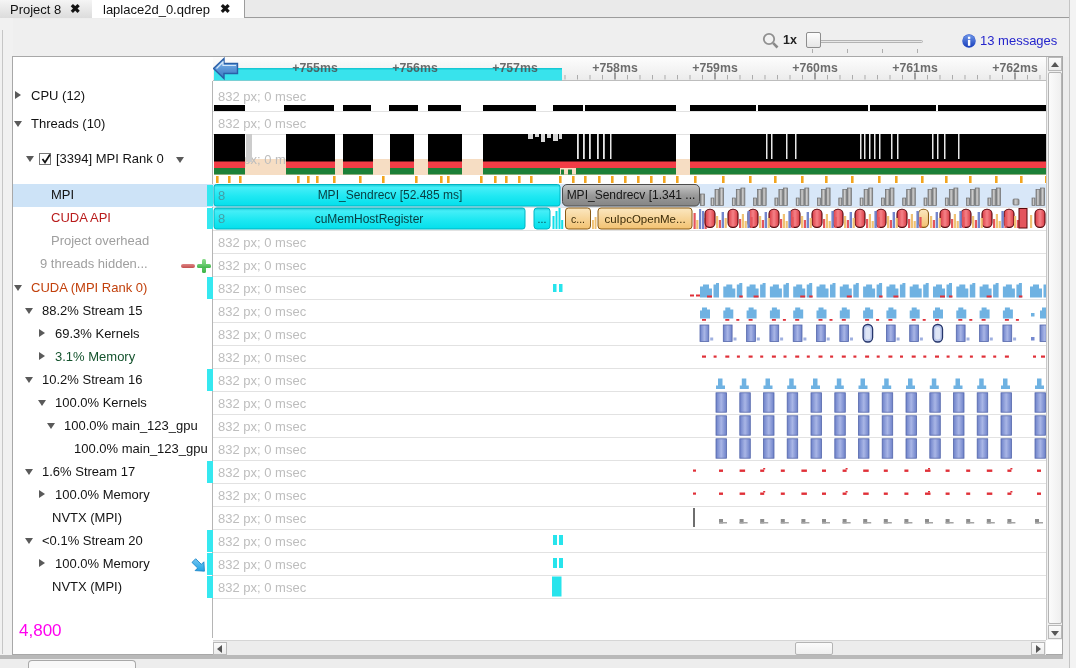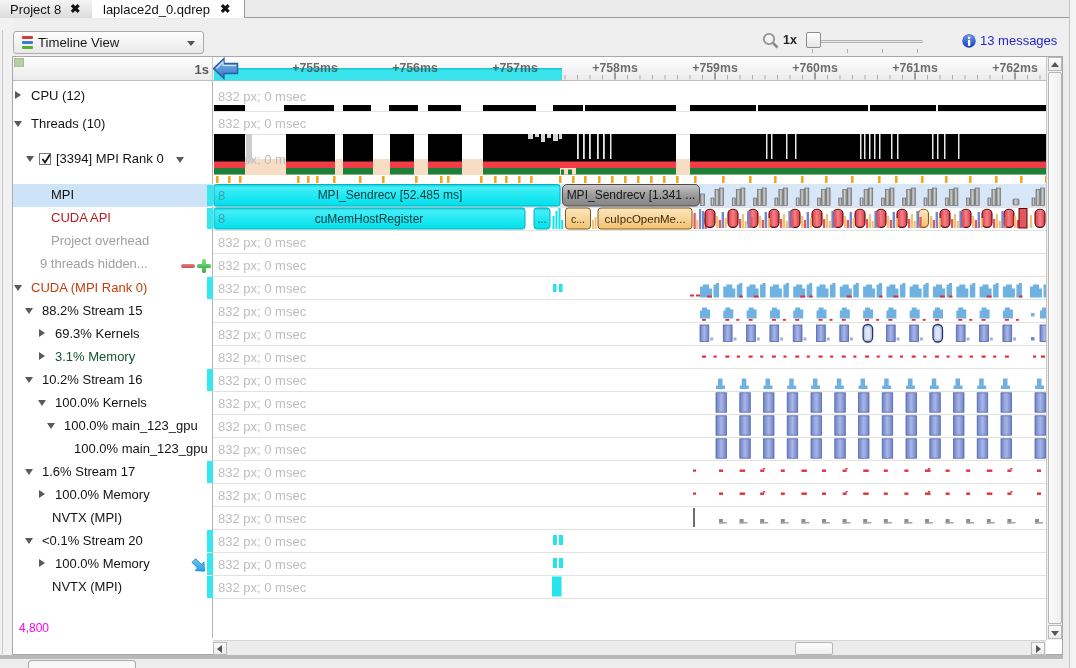--- a/index.html
+++ b/index.html
@@ -44,21 +44,21 @@
 #onesec { position:absolute; right:3px; top:5px; font-size:13px; font-weight:bold; color:#5a5a5a; }
 
 #tree { position:absolute; left:13px; top:81px; width:200px; height:557px; background:#fff;
   border-right:1px solid #b5b5b5; }
 #mpihl { position:absolute; left:0; top:103px; width:200px; height:23px; background:#cde3f7; }
 .tl { position:absolute; font-size:13px; white-space:nowrap; }
 .ar { position:absolute; width:0; height:0; border-top:4.5px solid transparent;
   border-bottom:4.5px solid transparent; border-left:6px solid #5a5a5a; }
 .ad { position:absolute; width:0; height:0; border-left:4.5px solid transparent;
   border-right:4.5px solid transparent; border-top:6px solid #5a5a5a; }
-#num { position:absolute; left:19px; top:621px; font-size:12px; color:#ff00ef; }
+#num { position:absolute; left:19px; top:621px; font-size:17px; color:#ff00ef; }
 
 #vsb { position:absolute; left:1046px; top:57px; width:16px; height:583px; background:#f0f0f0;
   border-left:1px solid #c9c9c9; }
 .sbtn { position:absolute; background:linear-gradient(#fbfbfb,#ececec); border:1px solid #b9b9b9; }
 #vthumb { position:absolute; left:0.5px; top:15px; width:14px; height:552px;
   background:linear-gradient(90deg,#fbfbfb,#efefef); border:1px solid #b4b4b4; border-radius:2px; }
 #hsb { position:absolute; left:213px; top:640px; width:833px; height:15px; background:#ececec;
   border-top:1px solid #d5d5d5; }
 #hthumb { position:absolute; left:582px; top:0.5px; width:38px; height:13px;
   background:linear-gradient(#fbfbfb,#efefef); border:1px solid #b4b4b4; border-radius:2px; }
@@ -76,27 +76,20 @@
     <div class="tab" id="tab1">
         <span class="tabtxt" style="left:10px">Project 8</span>
         <span class="x" style="left:70px">✖</span>
       </div>
     <div class="tab" id="tab2">
         <span class="tabtxt" style="left:11px">laplace2d_0.qdrep</span>
         <span class="x" style="left:128px">✖</span>
       </div>
   </div>
   <div id="toolbar"></div>
-  <div id="combo">
-    <div class="cbar" style="top:4px;background:#d43b3b"></div>
-    <div class="cbar" style="top:9px;background:#3a7fd4"></div>
-    <div class="cbar" style="top:14px;background:#58b030"></div>
-    <div class="lbl">Timeline View</div>
-      <div class="caret"></div>
-  </div>
   <svg style="position:absolute;left:761px;top:31px" width="20" height="20">
     <circle cx="8" cy="8" r="5.2" fill="#f2f2f2" stroke="#909090" stroke-width="1.8"></circle>
     <line x1="12.2" y1="12.2" x2="16.5" y2="16.5" stroke="#8a8a8a" stroke-width="2.6"></line>
   </svg>
   <div id="oneX">1x</div>
   <div id="groove"></div>
     <div id="handle"></div>
   <div class="stick" style="left:812px"></div>
     <div class="stick" style="left:847px"></div>
   <div class="stick" style="left:882px"></div>
@@ -110,24 +103,20 @@
       </defs>
     <circle cx="7" cy="7" r="6.7" fill="#2a52cc"></circle>
     <circle cx="7" cy="7" r="6.2" fill="url(#ig)"></circle>
     <rect x="5.9" y="5.8" width="2.4" height="6" fill="#fff"></rect>
     <rect x="5.9" y="2.7" width="2.4" height="2.2" fill="#fff"></rect>
   </svg>
   <div id="msg">13 messages</div>
   <div id="leftedge"></div>
     <div id="ledgeline"></div>
   <div id="wborder"></div>
-  <div id="lhead">
-      <div id="greensq"></div>
-      <div id="onesec">1s</div>
-    </div>
   <div id="tree">
     <div id="mpihl"></div>
   </div>
   <div class="tl" style="top:88px;left:31px;color:#131313">CPU (12)</div>
 <div class="ar" style="top:91px;left:15px"></div>
 <div class="tl" style="top:116px;left:31px;color:#131313">Threads (10)</div>
 <div class="ad" style="top:121px;left:14px"></div>
 <div class="tl" style="top:151px;left:56px;color:#131313">[3394] MPI Rank 0</div>
 <div class="tl" style="top:187px;left:51px;color:#131313">MPI</div>
 <div class="tl" style="top:210px;left:51px;color:#b91c1c">CUDA API</div>

